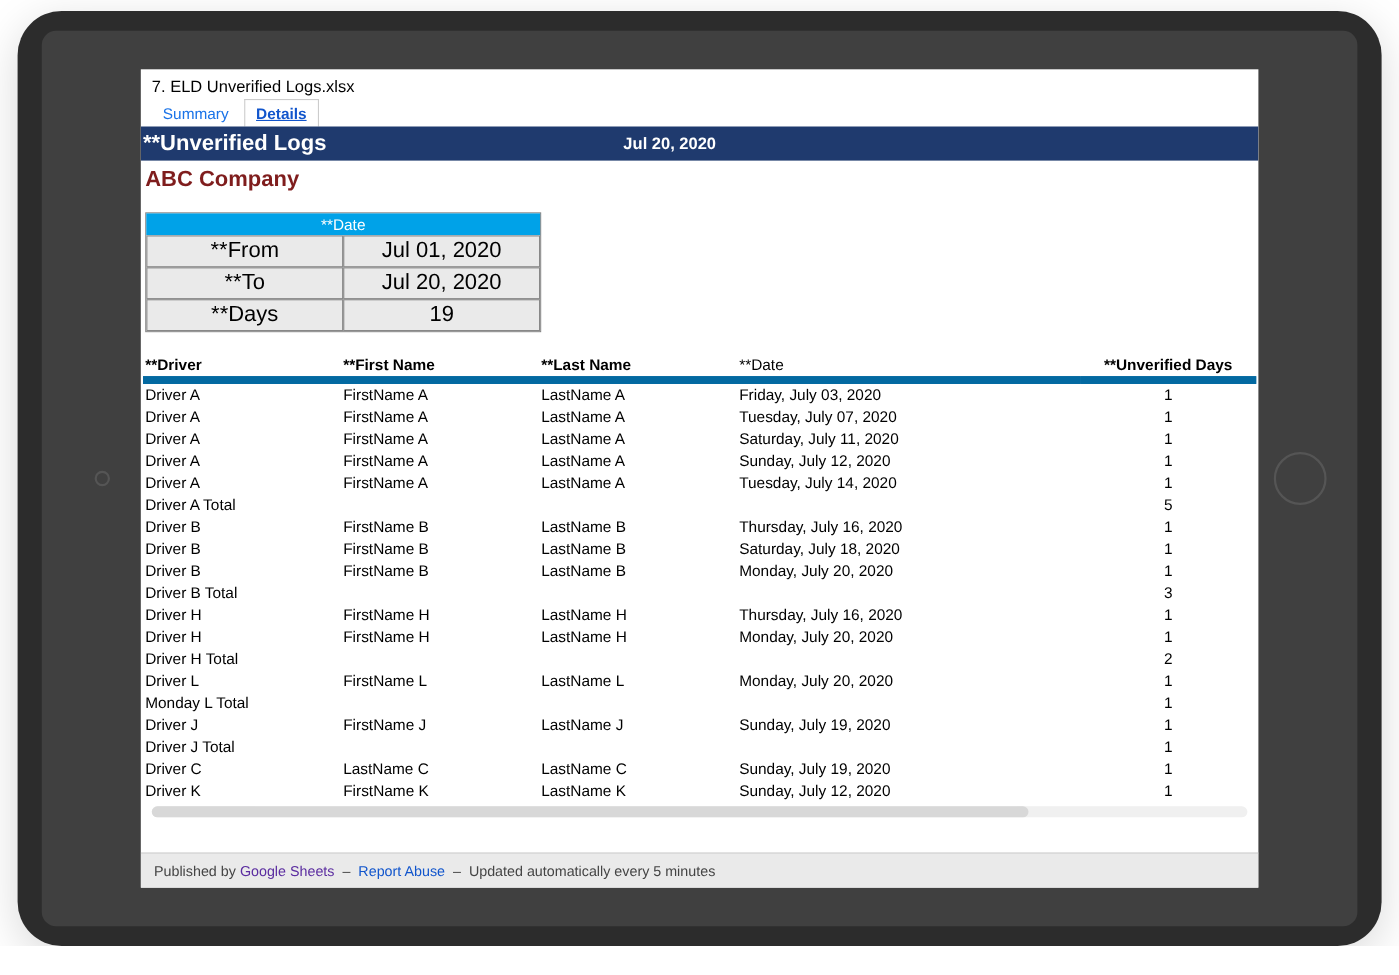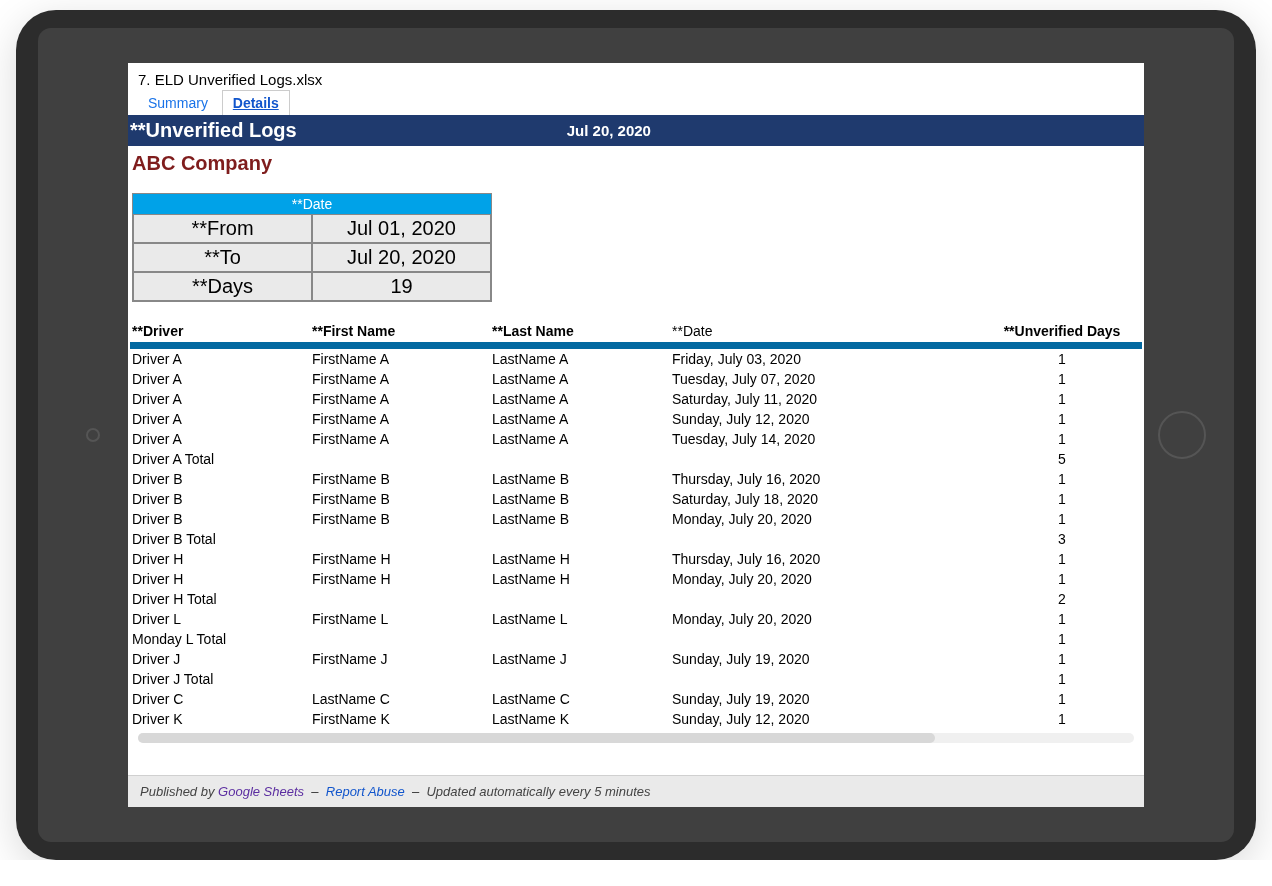--- a/index.html
+++ b/index.html
@@ -187,21 +187,20 @@
       width: 80%;
       background: #d8d8d8;
       border-radius: 5px;
     }
     .footer {
       background: #eaeaea;
       padding: 8px 12px;
       font-size: 13px;
       color: #444;
       border-top: 1px solid #d0d0d0;
-      font-style: italic;
     }
     .footer a {
       color: #5b2da0;
       text-decoration: none;
     }
     .footer a.blue {
       color: #1155cc;
     }
   </style>
 </head>

